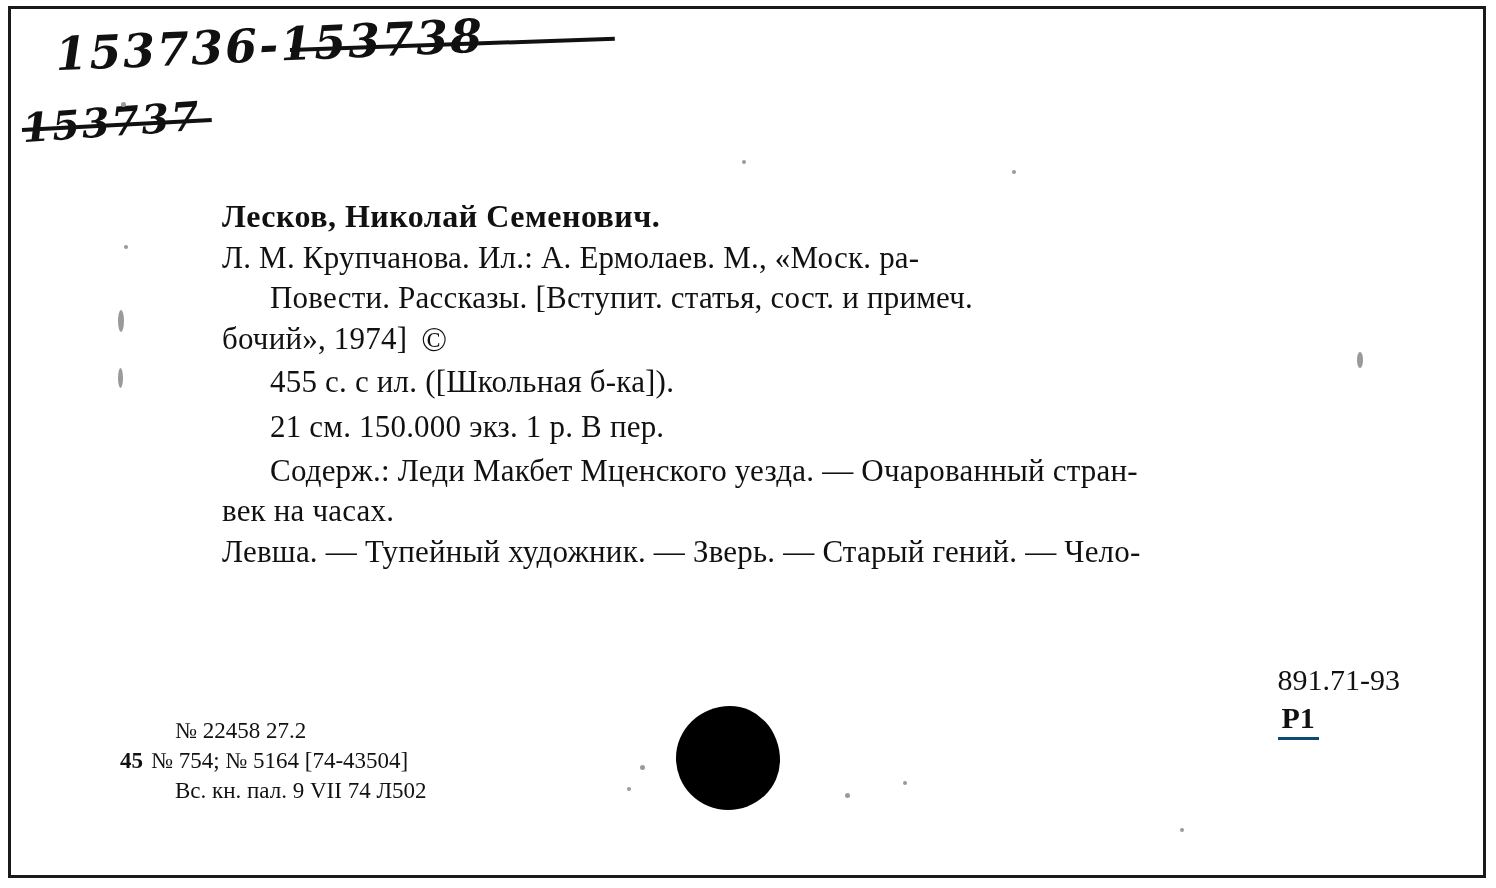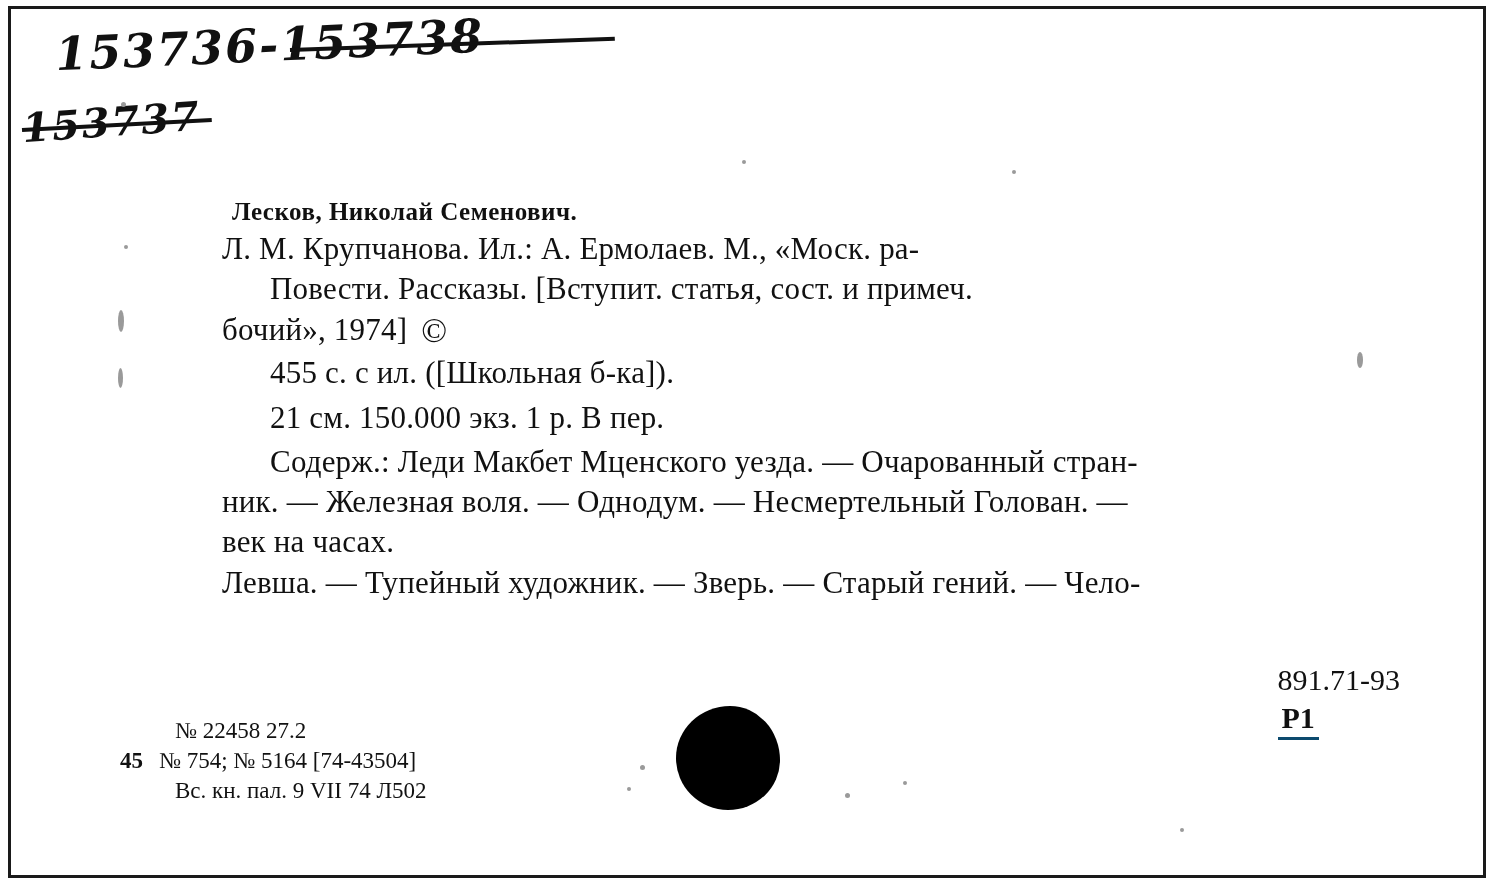--- a/index.html
+++ b/index.html
@@ -72,23 +72,23 @@
   #record {
     position: absolute;
     left: 222px;
     top: 196px;
     width: 1180px;
     font-size: 31px;
     line-height: 1.30;
   }
   #record .author {
     font-weight: 700;
-    font-size: 25px;
+    font-size: 32px;
     letter-spacing: 0.5px;
-    margin-left: 10px;
+    margin-left: 0;
   }
   .indent {
     text-indent: 48px;
   }
   .body-line {
     letter-spacing: 0.2px;
   }
   .copyright-mark {
     display: inline-block;
     font-size: 34px;
@@ -131,21 +131,21 @@
   }
   #tracing .row {
     display: block;
   }
   #tracing .pad {
     display: inline-block;
     width: 55px;
   }
   #tracing .bold45 {
     font-weight: 700;
-    margin-right: 16px;
+    margin-right: 8px;
   }
 
   
   #ink-blot {
     position: absolute;
     left: 676px;
     top: 706px;
     width: 104px;
     height: 104px;
     background: #000;
@@ -175,21 +175,20 @@
     <div class="author">Лесков, Николай Семенович.</div>
     <div class="body-line">Л. М. Крупчанова. Ил.: А. Ермолаев.    М., «Моск. ра-</div>
     <div class="body-line indent">Повести. Рассказы. [Вступит. статья, сост. и примеч.</div>
     <div class="body-line">
       <span>бочий», 1974]</span><span class="copyright-mark">©</span>
     </div>
     <div class="body-line indent" id="collation">455 с. с ил. ([Школьная б-ка]).</div>
     <div class="body-line indent" id="physical">21 см. 150.000 экз. 1 р. В пер.</div>
     <div id="contents">
       <div class="body-line indent">Содерж.: Леди Макбет Мценского уезда. — Очарованный стран-</div>
-      <div class="body-line">ник. — Железная воля. — Однодум. — Несмертельный Голован. —</div>
       <div class="body-line">век на часах.</div>
       <div class="body-line">Левша. — Тупейный художник. — Зверь. — Старый гений. — Чело-</div>
     </div>
   </div>
 
   <div id="classification">
     <div>891.71-93</div>
     <div id="class-sub">Р1</div>
   </div>
 

